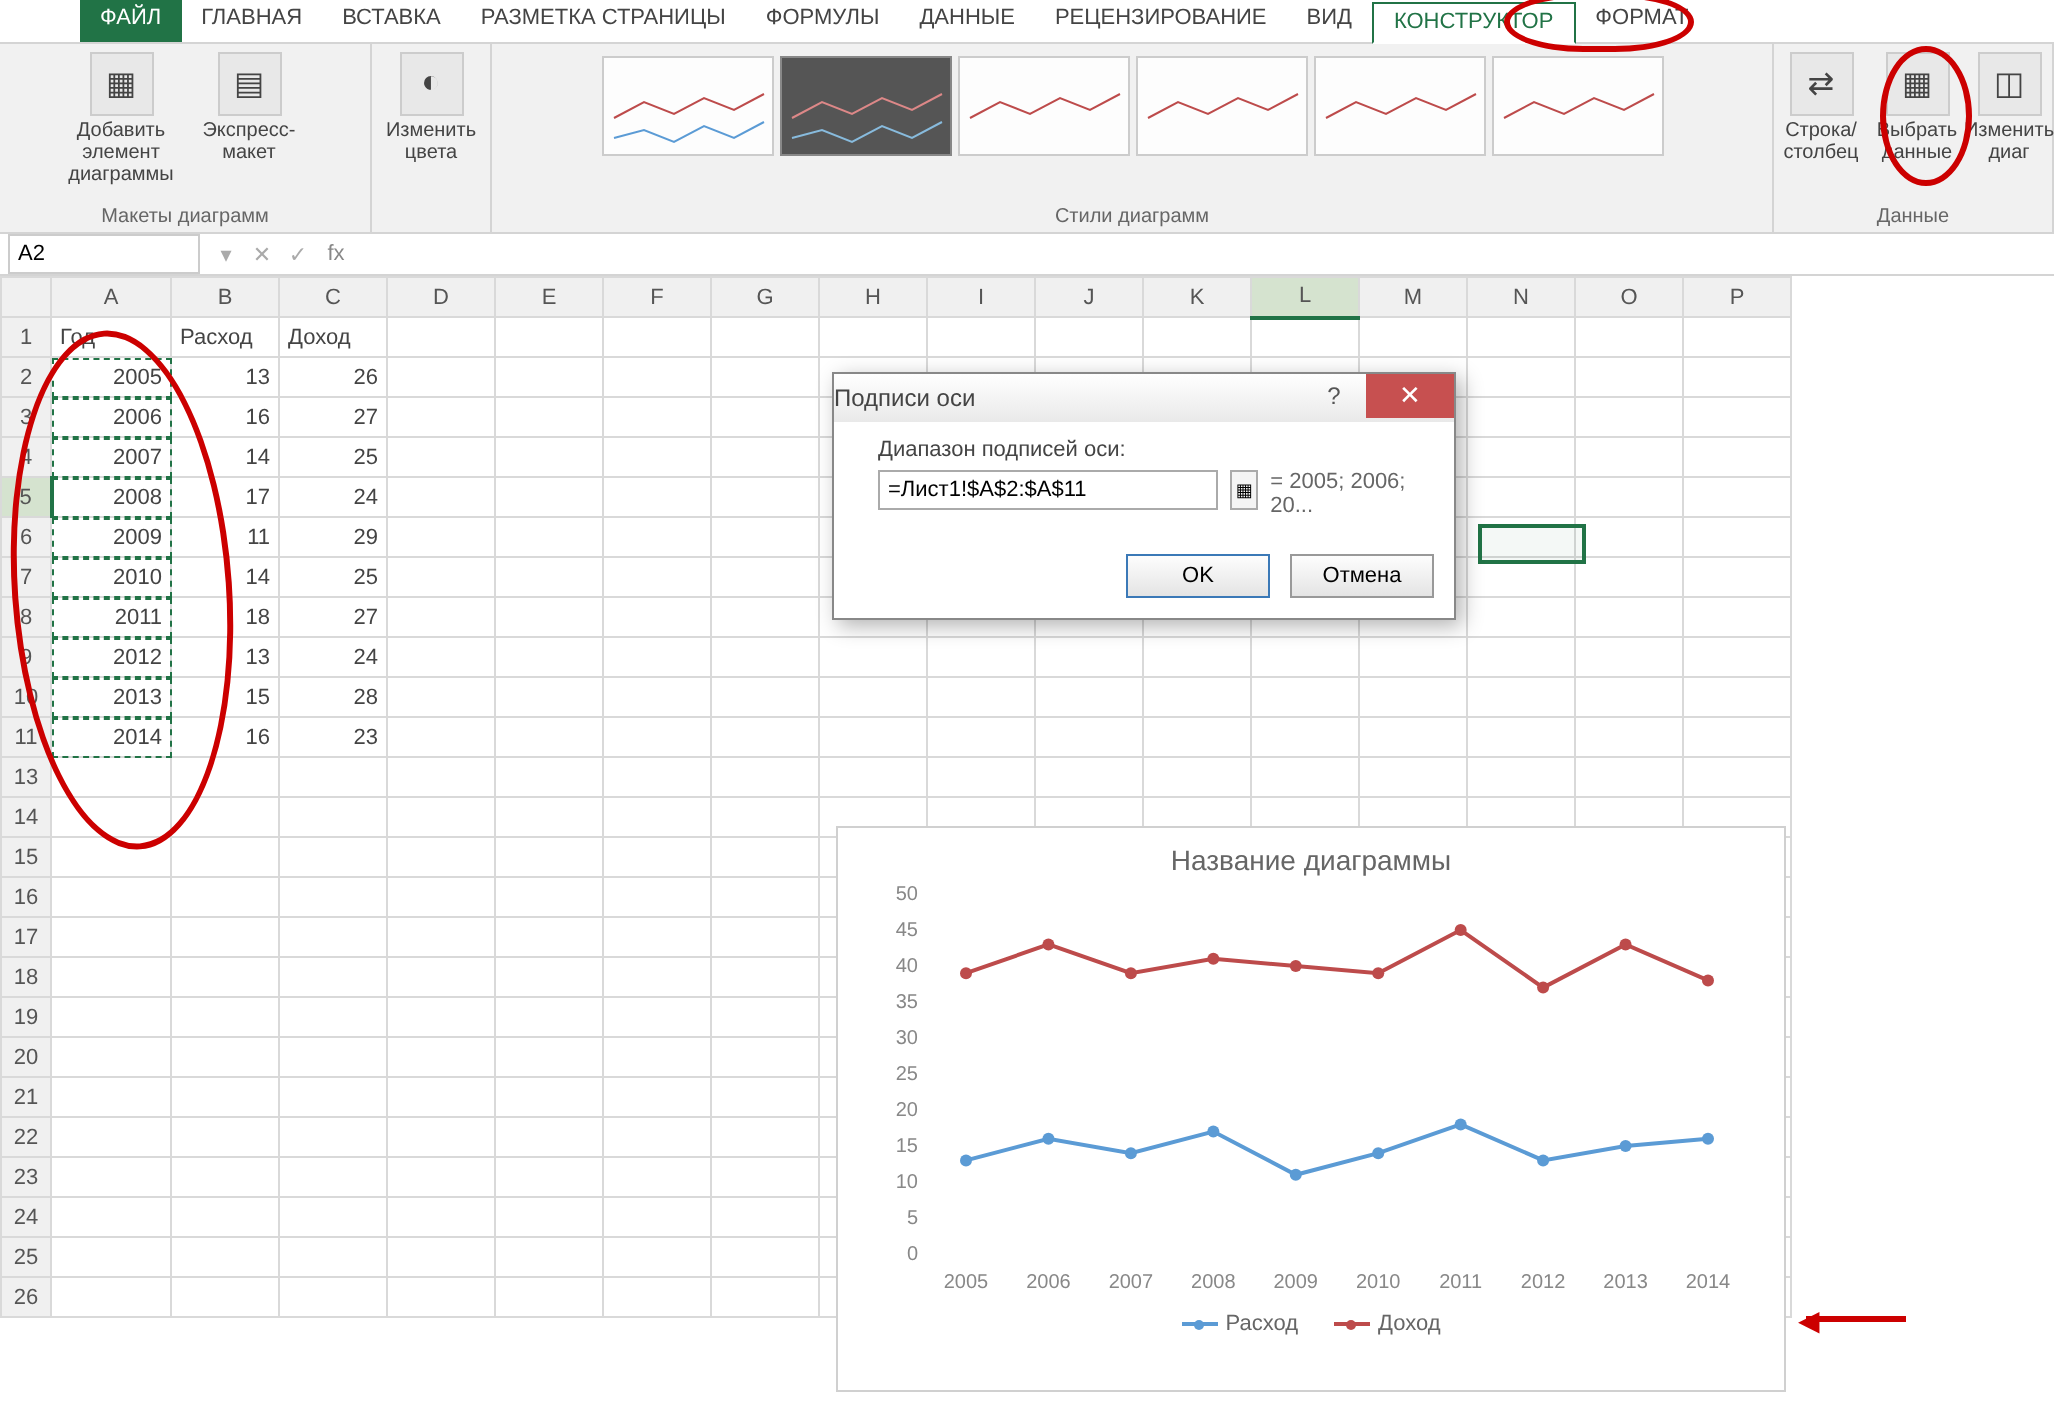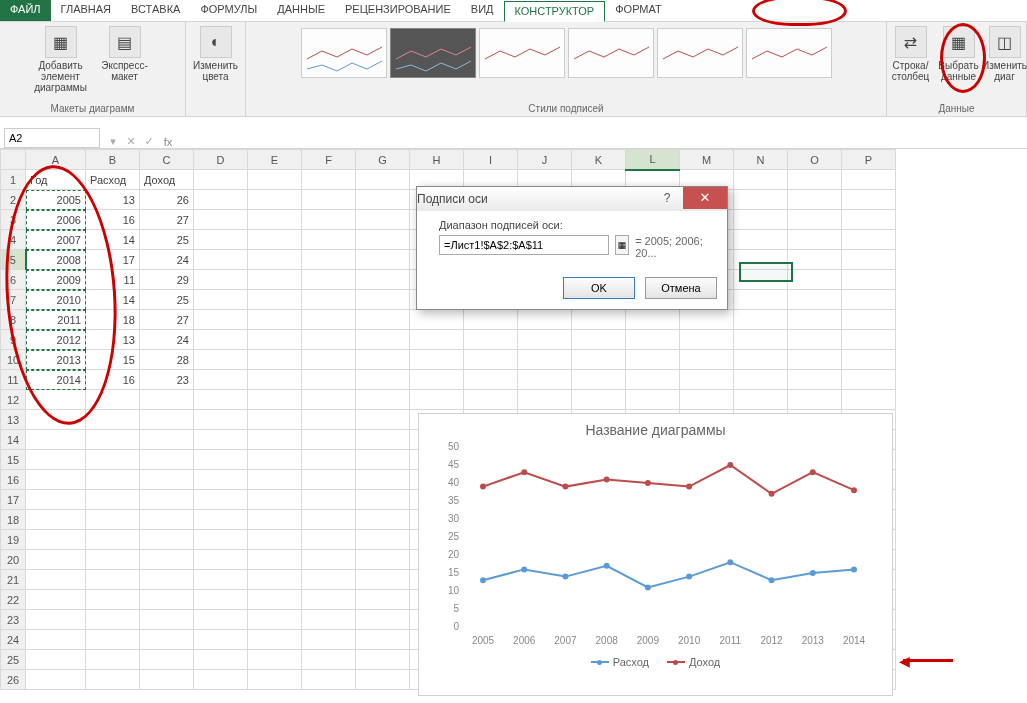--- a/index.html
+++ b/index.html
@@ -1,41 +1,41 @@
 <!DOCTYPE html>
 <html><head>
 <meta charset="utf-8">
 <style>
 * { box-sizing: border-box; margin: 0; padding: 0; font-family: "Segoe UI", Tahoma, sans-serif; }
 body { background: #fff; font-size: 11px; color: #444; overflow: hidden; width: 1027px; height: 703px; position: relative; }
 
 
 .tabs { display: flex; background: #fff; height: 22px; border-bottom: 1px solid #d4d4d4; }
 .tab { padding: 3px 10px; font-size: 11px; color: #444; cursor: pointer; text-transform: uppercase; }
-.tab.file { background: #217346; color: #fff; }
+.tab.file { background: #217346; color: #fff; margin-left: 40px; }
 .tab.active { color: #217346; border: 1px solid #217346; border-bottom: 1px solid #fff; position: relative; top: 1px; }
 .tab-circle { position: absolute; border: 3px solid #c00; border-radius: 50%/60%; width: 95px; height: 30px; left: 752px; top: -4px; pointer-events: none; }
 
 
 .ribbon { display: flex; height: 95px; background: #f1f1f1; border-bottom: 1px solid #d4d4d4; }
 .group { border-right: 1px solid #d4d4d4; display: flex; flex-direction: column; align-items: center; justify-content: space-between; padding: 4px 6px 2px; }
 .group-label { font-size: 10px; color: #666; text-align: center; padding-top: 2px; }
 .group-row { display: flex; gap: 4px; align-items: flex-start; }
 .big-btn { display: flex; flex-direction: column; align-items: center; width: 60px; font-size: 10px; text-align: center; gap: 2px; cursor: pointer; }
 .big-btn .ico { width: 32px; height: 32px; background: #e8e8e8; border: 1px solid #ccc; display: flex; align-items: center; justify-content: center; font-size: 16px; }
 
 .styles-gal { display: flex; gap: 3px; padding: 2px; }
 .style-th { width: 86px; height: 50px; background: #fdfdfd; border: 1px solid #ccc; position: relative; cursor: pointer; }
 .style-th.active { background: #555; border-color: #888; }
 .style-th svg { width: 100%; height: 100%; }
 
 .data-circle { position: absolute; border: 3px solid #c00; border-radius: 50%; width: 46px; height: 70px; left: 940px; top: 23px; pointer-events: none; }
 
 
-.fxbar { display: flex; align-items: flex-end; height: 32px; border-bottom: 1px solid #d4d4d4; background: #fff; }
+.fxbar { display: flex; align-items: center; height: 21px; border-bottom: 1px solid #d4d4d4; background: #fff; }
 .namebox { width: 96px; border: 1px solid #ccc; height: 20px; padding: 2px 4px; margin: 0 4px; font-size: 11px; background: #fff; }
 .fx-btn { width: 20px; text-align: center; color: #888; }
 .fx-ctrl { width: 18px; text-align: center; color: #aaa; }
 
 
 .grid-wrap { position: relative; }
 table.grid { border-collapse: collapse; table-layout: fixed; }
 .grid th, .grid td { border: 1px solid #d9d9d9; height: 20px; font-size: 11px; padding: 0 4px; background: #fff; }
 .grid th { background: #f0f0f0; color: #555; font-weight: normal; text-align: center; }
 .grid th.rowh { width: 25px; background: #f0f0f0; }
@@ -78,20 +78,21 @@
 
 .sel-rect { position: absolute; border: 2px solid #217346; background: rgba(33,115,70,0.05); }
 </style>
 </head>
 <body>
 
 <div class="tabs">
   <div class="tab file">ФАЙЛ</div>
 <div class="tab">ГЛАВНАЯ</div>
     <div class="tab">ВСТАВКА</div>
+    <div class="tab">РАЗМЕТКА СТРАНИЦЫ</div>
     <div class="tab">ФОРМУЛЫ</div>
     <div class="tab">ДАННЫЕ</div>
     <div class="tab">РЕЦЕНЗИРОВАНИЕ</div>
     <div class="tab">ВИД</div>
     <div class="tab active">КОНСТРУКТОР</div>
     <div class="tab">ФОРМАТ</div>
   </div>
 <div class="tab-circle"></div>
 
 <div class="ribbon">
@@ -131,21 +132,21 @@
       <div class="style-th"><svg>
             <polyline points="5,30 20,22 35,28 50,20 65,26 80,18" stroke="#bd4b4b" fill="none"></polyline>
           </svg></div>
       <div class="style-th"><svg>
             <polyline points="5,30 20,22 35,28 50,20 65,26 80,18" stroke="#bd4b4b" fill="none"></polyline>
           </svg></div>
       <div class="style-th"><svg>
             <polyline points="5,30 20,22 35,28 50,20 65,26 80,18" stroke="#bd4b4b" fill="none"></polyline>
           </svg></div>
     </div>
-    <div class="group-label">Стили подписей</div>
+    <div class="group-label">Стили диаграмм</div>
   </div>
   <div class="group" style="width:140px">
     <div class="group-row">
       <div class="big-btn" style="width:44px">
         <div class="ico">⇄</div>
         <span>Строка/столбец</span>
       </div>
       <div class="big-btn" style="width:44px">
         <div class="ico">▦</div>
         <span>Выбрать данные</span>
@@ -378,39 +379,20 @@
           <td class=""></td>
           <td class=""></td>
           <td class=""></td>
           <td class=""></td>
         </tr>
         <tr>
           <th class="rowh">11</th>
           <td class=" marq">2014</td>
           <td class="">16</td>
           <td class="">23</td>
-          <td class=""></td>
-          <td class=""></td>
-          <td class=""></td>
-          <td class=""></td>
-          <td class=""></td>
-          <td class=""></td>
-          <td class=""></td>
-          <td class=""></td>
-          <td class=""></td>
-          <td class=""></td>
-          <td class=""></td>
-          <td class=""></td>
-          <td class=""></td>
-        </tr>
-        <tr>
-          <th class="rowh">12</th>
-          <td class=""></td>
-          <td class=""></td>
-          <td class=""></td>
           <td class=""></td>
           <td class=""></td>
           <td class=""></td>
           <td class=""></td>
           <td class=""></td>
           <td class=""></td>
           <td class=""></td>
           <td class=""></td>
           <td class=""></td>
           <td class=""></td>

